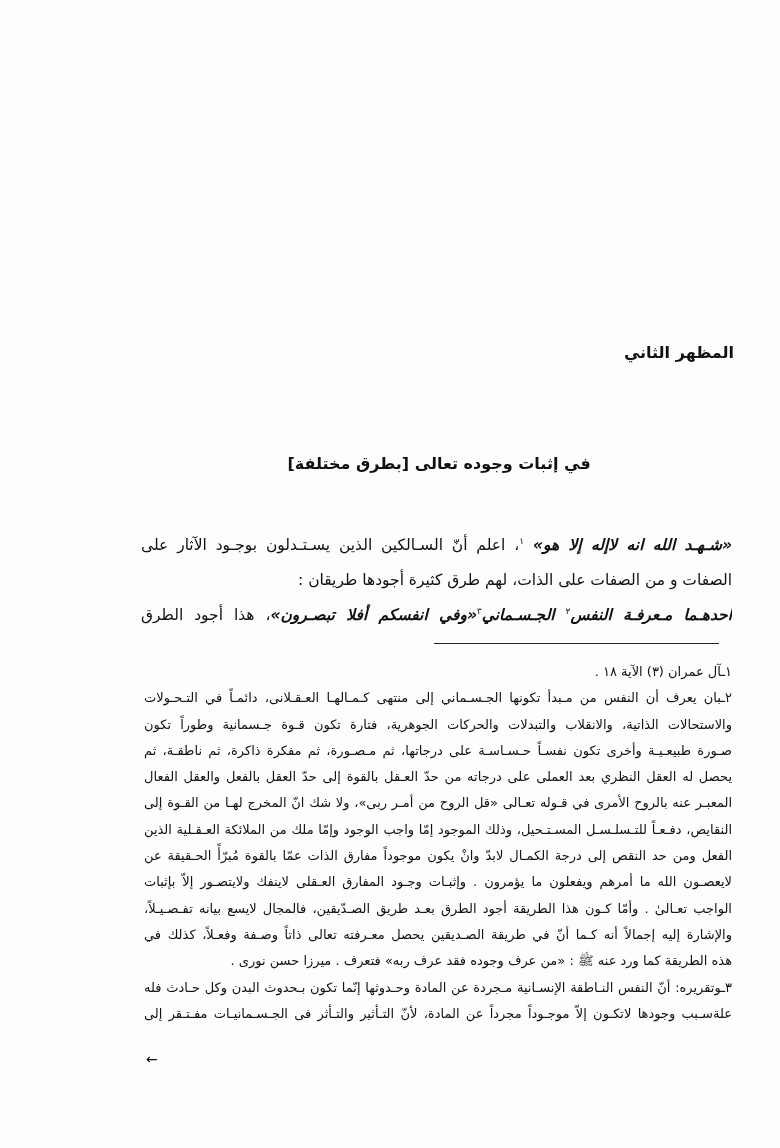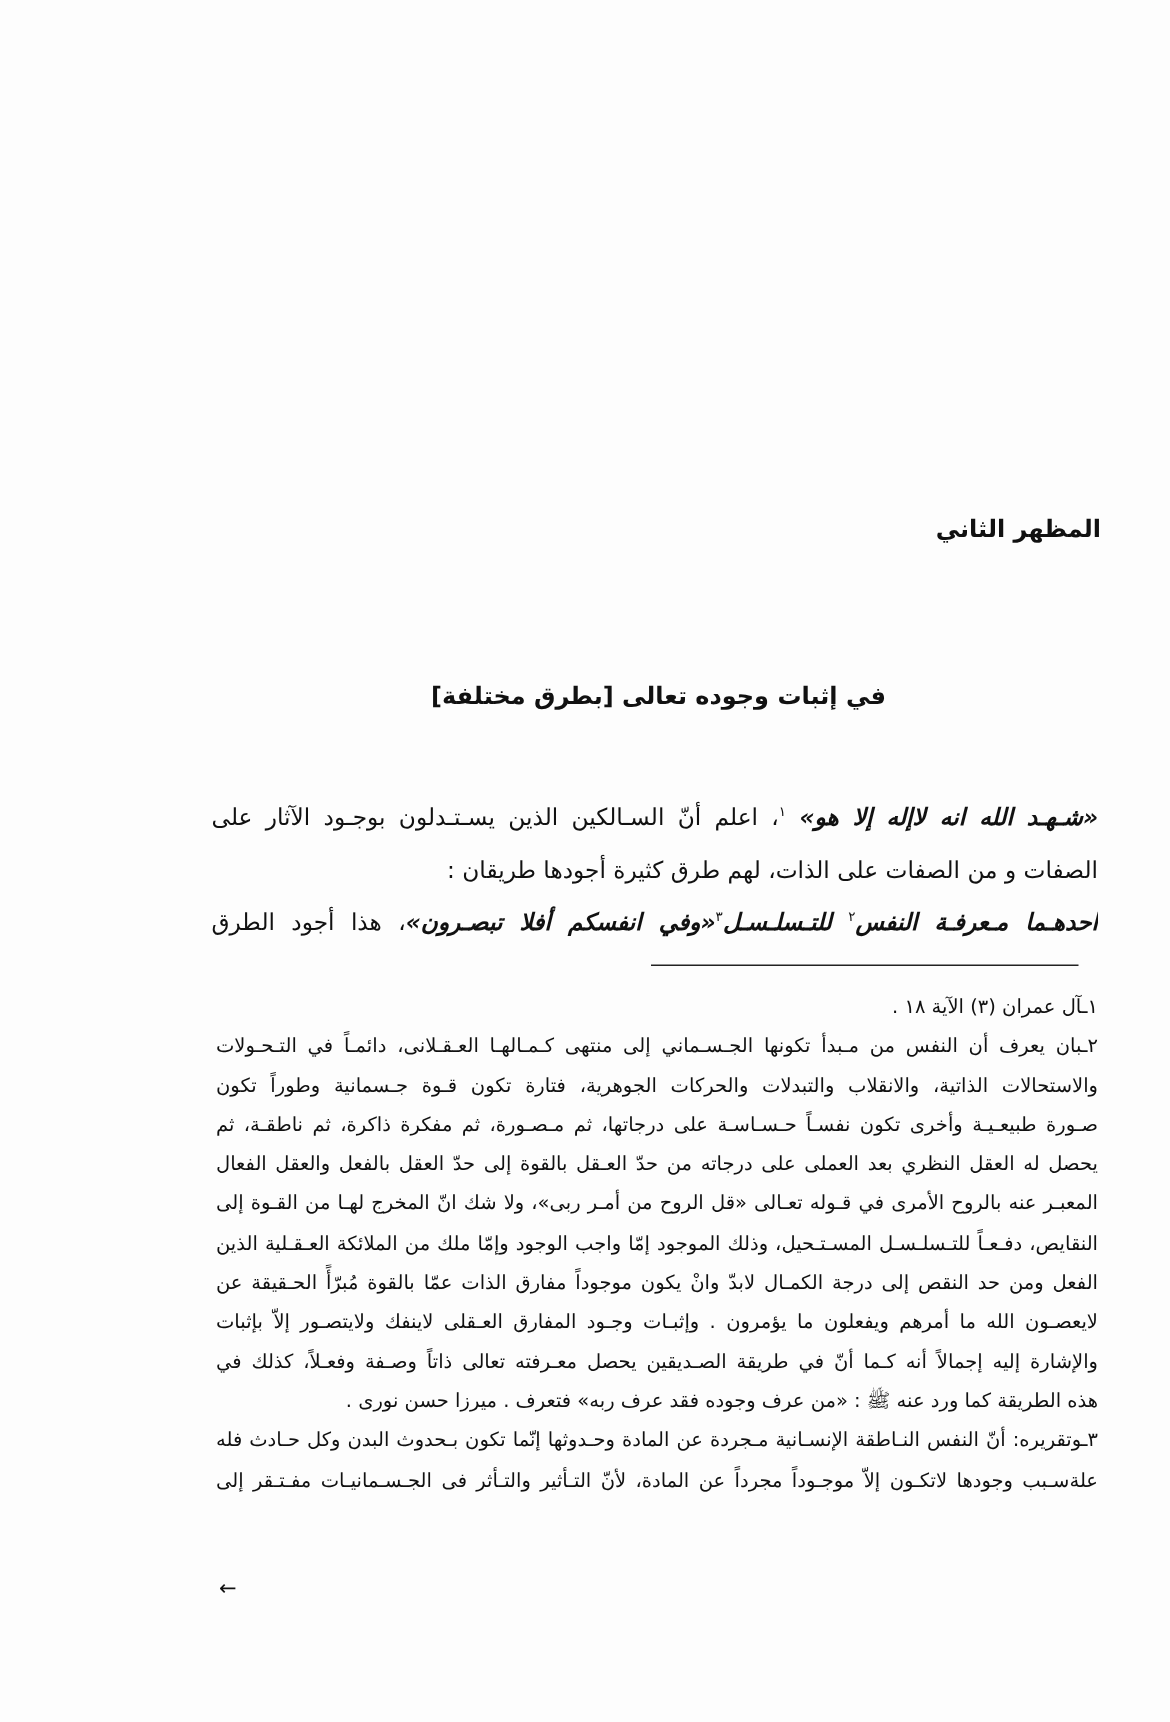--- a/index.html
+++ b/index.html
@@ -43,35 +43,36 @@
 
 <div class="page">
 
   <div class="section-heading rtl">المظهر الثاني</div>
 
   <div class="chapter-title rtl">في إثبات وجوده تعالى [بطرق مختلفة]</div>
 
   <div class="body-text rtl">
     <span class="line"><span class="quote">«شـهـد الله انه لاإله إلا هو»</span> <sup>١</sup><span>، اعلم أنّ السـالكين الذين يسـتـدلون بوجـود الآثار على</span></span>
     <span class="line last"><span>الصفات و من الصفات على الذات، لهم طرق كثيرة أجودها طريقان :</span></span>
-    <span class="line"><span class="quote">احدهـما مـعرفـة النفس</span><sup>٢</sup> <span class="quote">للتـسلـسـل</span><sup>٣</sup><span class="quote">«وفي انفسكم أفلا تبصـرون»</span><span>، هذا أجود الطرق</span></span>
+    <span class="line"><span class="quote">احدهـما مـعرفـة النفس</span><sup>٢</sup> <span class="quote">الجـسـماني</span><sup>٣</sup><span class="quote">«وفي انفسكم أفلا تبصـرون»</span><span>، هذا أجود الطرق</span></span>
   </div>
 
   <div class="footnote-rule"></div>
 
   <div class="footnotes rtl">
     <span class="line last">١ـآل عمران (٣) الآية ١٨ .</span>
     <span class="line">٢ـبان يعرف أن النفس من مـبدأ تكونها الجـسـماني إلى منتهى كـمـالهـا العـقـلانى، دائمـاً في التـحـولات</span>
     <span class="line">والاستحالات الذاتية، والانقلاب والتبدلات والحركات الجوهرية، فتارة تكون قـوة جـسمانية وطوراً تكون</span>
     <span class="line">صـورة طبيعـيـة وأخرى تكون نفسـاً حـسـاسـة على درجاتها، ثم مـصـورة، ثم مفكرة ذاكرة، ثم ناطقـة، ثم</span>
     <span class="line">يحصل له العقل النظري بعد العملى على درجاته من حدّ العـقل بالقوة إلى حدّ العقل بالفعل والعقل الفعال</span>
     <span class="line">المعبـر عنه بالروح الأمرى في قـوله تعـالى «قل الروح من أمـر ربى»، ولا شك انّ المخرج لهـا من القـوة إلى</span>
     <span class="line">النقايص، دفـعـاً للتـسلـسـل المسـتـحيل، وذلك الموجود إمّا واجب الوجود وإمّا ملك من الملائكة العـقـلية الذين</span>
     <span class="line">الفعل ومن حد النقص إلى درجة الكمـال لابدّ وانْ يكون موجوداً مفارق الذات عمّا بالقوة مُبرّأً الحـقيقة عن</span>
     <span class="line">لايعصـون الله ما أمرهم ويفعلون ما يؤمرون . وإثبـات وجـود المفارق العـقلى لاينفك ولايتصـور إلاّ بإثبات</span>
+    <span class="line">الواجب تعـالىٰ . وأمّا كـون هذا الطريقة أجود الطرق بعـد طريق الصـدّيقين، فالمجال لايسع بيانه تفـصـيـلاً،</span>
     <span class="line">والإشارة إليه إجمالاً أنه كـما أنّ في طريقة الصـديقين يحصل معـرفته تعالى ذاتاً وصـفة وفعـلاً، كذلك في</span>
     <span class="line last">هذه الطريقة كما ورد عنه ﷺ : «من عرف وجوده فقد عرف ربه» فتعرف . ميرزا حسن نورى .</span>
     <span class="line">٣ـوتقريره: أنّ النفس النـاطقة الإنسـانية مـجردة عن المادة وحـدوثها إنّما تكون بـحدوث البدن وكل حـادث فله</span>
     <span class="line">علةسـبب وجودها لاتكـون إلاّ موجـوداً مجرداً عن المادة، لأنّ التـأثير والتـأثر فى الجـسـمانيـات مفـتـقر إلى</span>
   </div>
 
   <div class="continue-arrow">←</div>
 
 </div>
 

